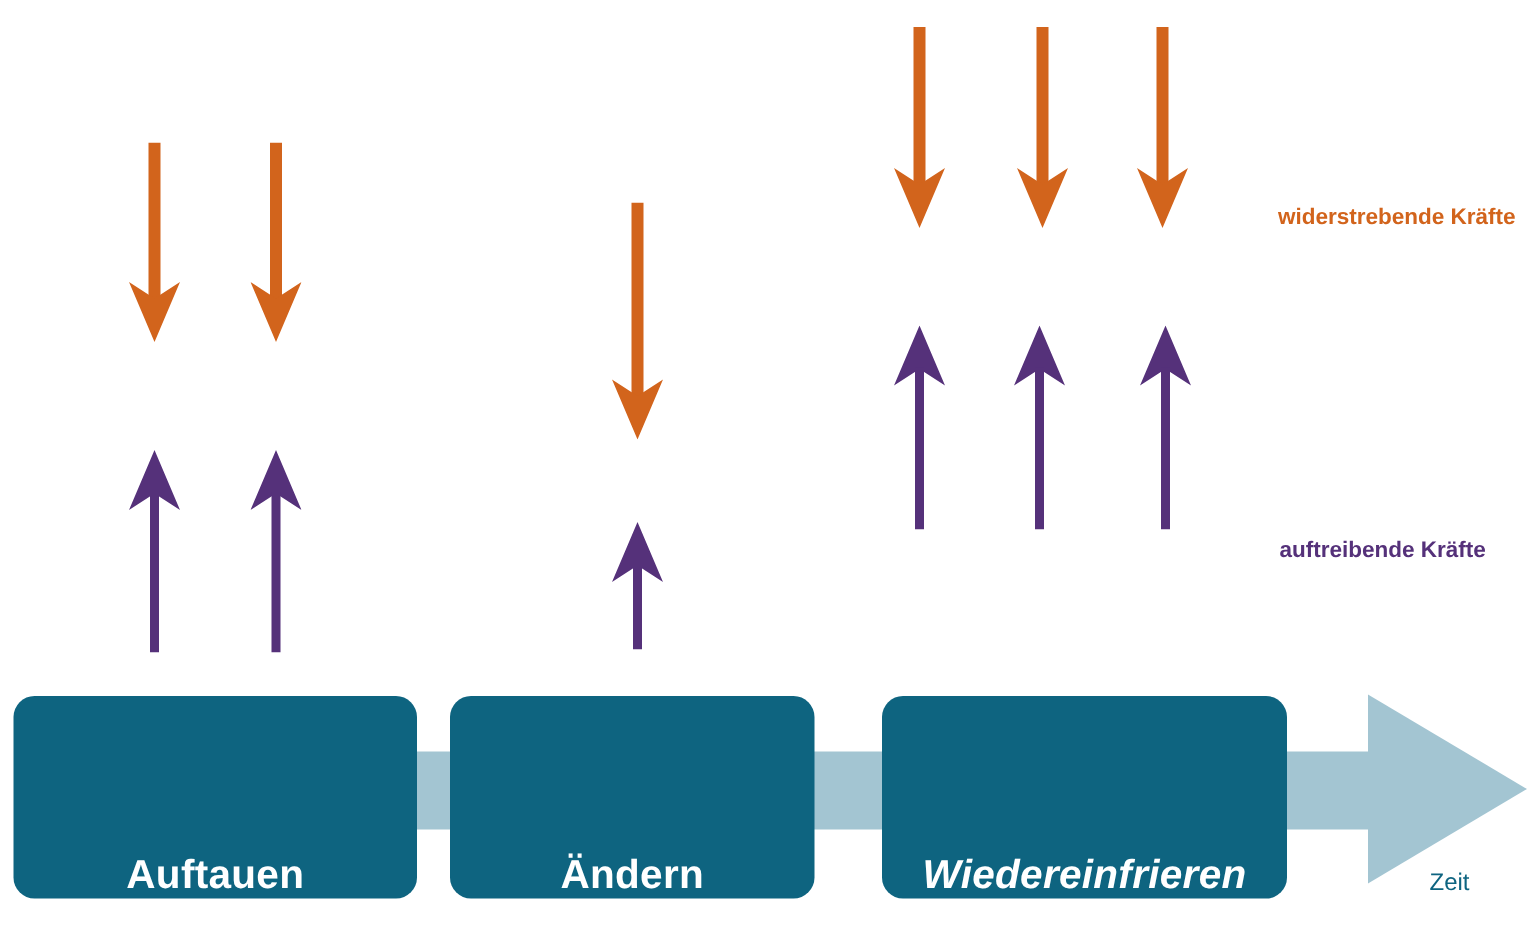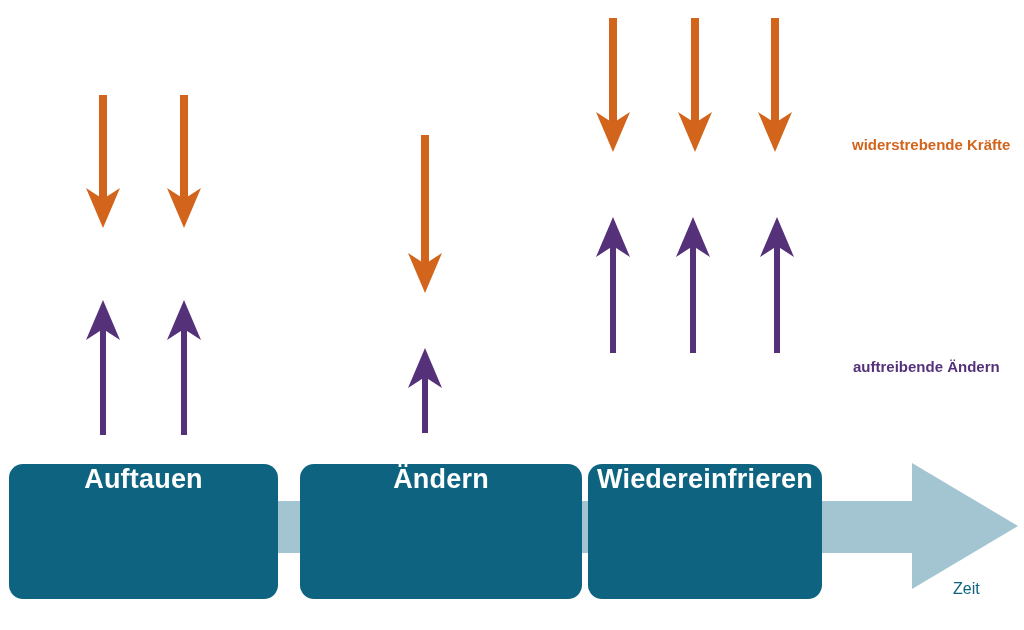--- a/index.html
+++ b/index.html
@@ -17,21 +17,21 @@
     background:var(--background);
     font-family:"Liberation Sans",sans-serif;
     overflow:hidden;
   }
   .timeline-svg{position:absolute;left:140px;top:460px;z-index:1;}
   .timeline-svg polygon,.timeline-svg rect{fill:var(--timeline);}
   .phase-box{
     position:absolute;top:464px;height:135px;
     background:var(--phase-box);
     border-radius:14px;
-    display:flex;align-items:flex-start;justify-content:center;
+    display:flex;align-items:flex-end;justify-content:center;
     z-index:2;
   }
   .phase-label{
     color:var(--phase-text);
     font-weight:bold;
     font-size:27px;
     letter-spacing:0.2px;
     white-space:nowrap;
   }
   .arrow{position:absolute;z-index:3;}
@@ -62,24 +62,24 @@
 <div class="canvas">
 
   <svg class="timeline-svg" width="880" height="140" viewBox="0 0 880 140">
     <rect x="3" y="41" width="772" height="52"></rect>
     <polygon points="772,3 772,129 878,66"></polygon>
   </svg>
 
   <div class="phase-box" style="left:9px;width:269px;">
     <span class="phase-label">Auftauen</span>
   </div>
-  <div class="phase-box" style="left:300px;width:282px;">
+  <div class="phase-box" style="left:300px;width:243px;">
     <span class="phase-label">Ändern</span>
   </div>
-  <div class="phase-box" style="left:588px;width:234px;">
+  <div class="phase-box" style="left:588px;width:270px;font-style:italic;">
     <span class="phase-label">Wiedereinfrieren</span>
   </div>
 
   <svg class="arrow opposing" style="left:86px;top:95px;" width="34" height="133" viewBox="0 0 34 133">
     <rect x="13" y="0" width="8" height="105"></rect>
       <polygon points="0,93 17,104 34,93 17,133"></polygon>
   </svg>
   <svg class="arrow opposing" style="left:167px;top:95px;" width="34" height="133" viewBox="0 0 34 133">
     <rect x="13" y="0" width="8" height="105"></rect>
       <polygon points="0,93 17,104 34,93 17,133"></polygon>
@@ -124,16 +124,16 @@
   <svg class="arrow driving" style="left:676px;top:217px;" width="34" height="136" viewBox="0 0 34 136">
     <polygon points="17,0 34,40 17,29 0,40"></polygon>
       <rect x="14" y="28" width="6" height="108"></rect>
   </svg>
   <svg class="arrow driving" style="left:760px;top:217px;" width="34" height="136" viewBox="0 0 34 136">
     <polygon points="17,0 34,40 17,29 0,40"></polygon>
       <rect x="14" y="28" width="6" height="108"></rect>
   </svg>
 
   <div class="force-label opposing">widerstrebende Kräfte</div>
-  <div class="force-label driving">auftreibende Ändern</div>
+  <div class="force-label driving">auftreibende Kräfte</div>
   <div class="time-label">Zeit</div>
 
 </div>
 
 </body></html>

